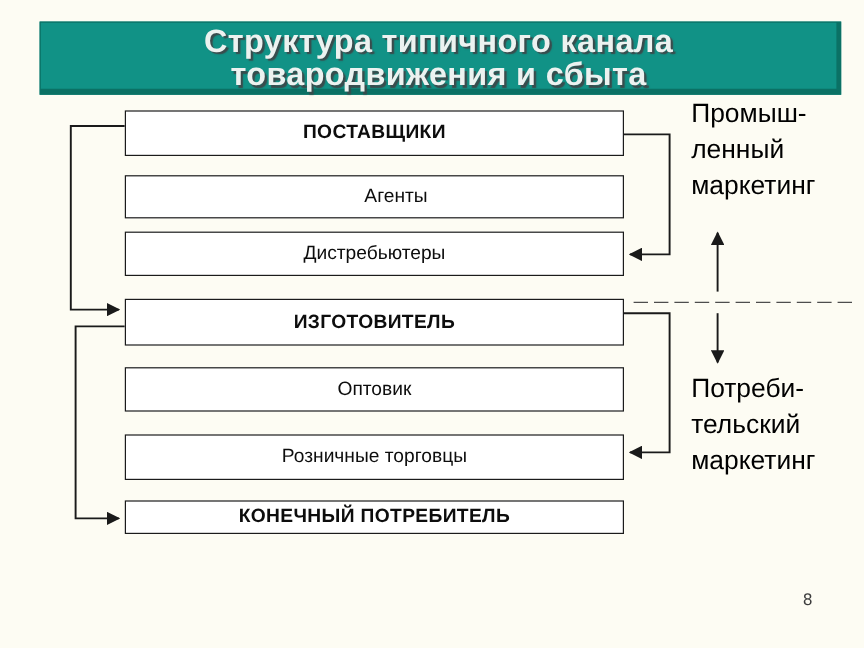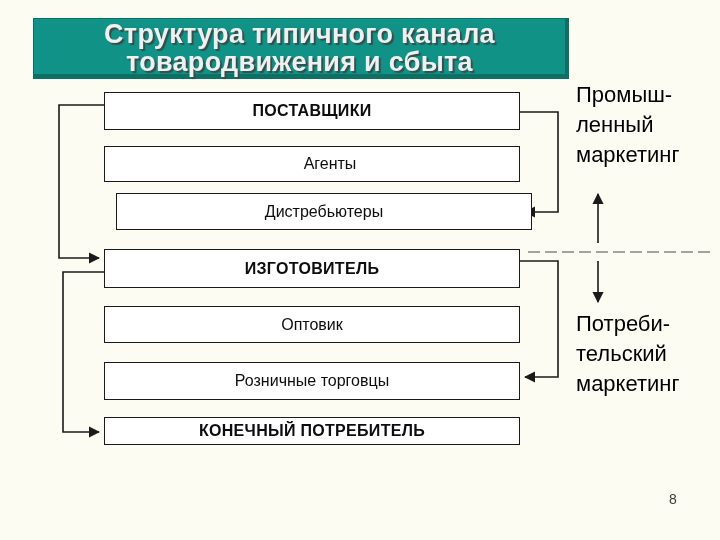--- a/index.html
+++ b/index.html
@@ -11,21 +11,21 @@
     width: 720px;
     height: 540px;
     background: var(--slide-bg, #fdfcf3);
     overflow: hidden;
   }
 
   
   .banner {
     position: absolute;
     left: 33px; top: 18px;
-    width: 536px; height: 61px;
+    width: 668px; height: 61px;
     background: var(--banner-fill, #119286);
     border: 1px solid var(--banner-edge, #0b7165);
     border-right-width: 4px;
     border-bottom-width: 5px;
     text-align: center;
     padding-top: 1px;
   }
   .banner .title-line {
     font-size: 27px;
     font-weight: bold;
@@ -47,21 +47,21 @@
     align-items: center;
     justify-content: center;
     font-size: 16px;
     color: #0d0d0d;
     white-space: nowrap;
   }
   .flow-box.bold { font-weight: bold; letter-spacing: 0.3px; }
 
   .box-suppliers      { top: 92px;  height: 38px; }
   .box-agents         { top: 146px; height: 36px; padding-left: 36px; }
-  .box-distributors   { top: 193px; height: 37px; margin-left: 12px; }
+  .box-distributors   { top: 193px; height: 37px; }
   .box-manufacturer   { top: 249px; height: 39px; align-items: center; }
   .box-wholesaler     { top: 306px; height: 37px; }
   .box-retailers      { top: 362px; height: 38px; }
   .box-final-consumer { top: 417px; height: 28px; }
 
   
   .side-label {
     position: absolute;
     left: 576px;
     width: 140px;

